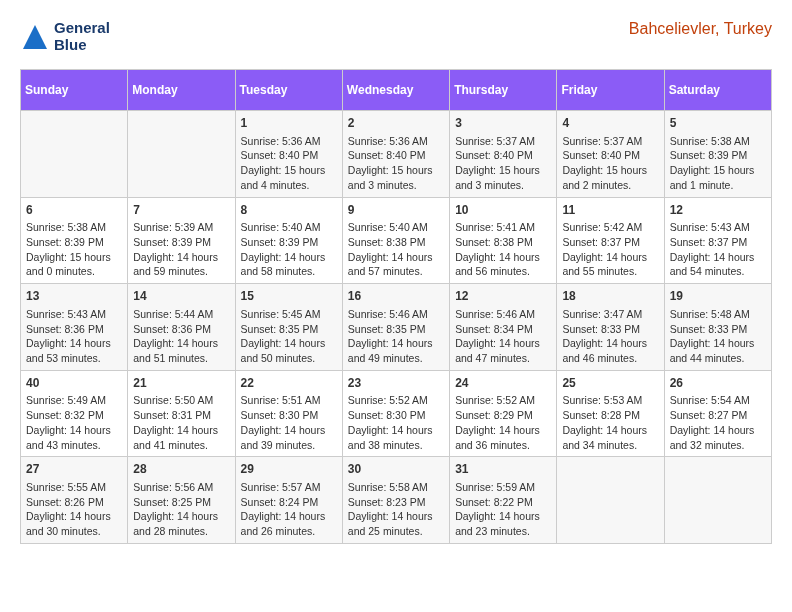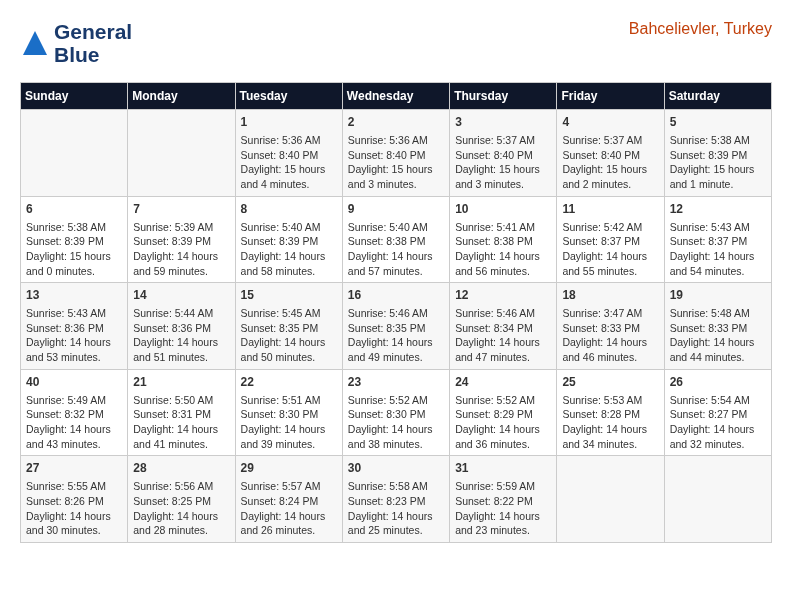--- a/index.html
+++ b/index.html
@@ -16,21 +16,21 @@
       align-items: flex-start;
       margin-bottom: 16px;
     }
     .logo {
       display: flex;
       align-items: center;
     }
     .logo-text {
       display: flex;
       flex-direction: column;
-      font-size: 21px;
+      font-size: 15px;
       font-weight: bold;
       color: #1a3a6b;
       line-height: 1.1;
     }
     .logo-text span:first-child { color: #1a3a6b; }
     .logo-icon {
       width: 30px;
       height: 30px;
       margin-right: 4px;
     }
@@ -46,23 +46,23 @@
       font-size: 16px;
       font-weight: normal;
       color: #c2410c;
     }
     table {
       width: 100%;
       border-collapse: collapse;
       font-size: 11px;
     }
     thead tr th {
-      background-color: #0f172a;
+      background-color: #8b5cf6;
       color: #fff;
-      padding: 6px 4px;
+      padding: 13px 4px;
       text-align: left;
       font-size: 12px;
       border: 1px solid #ccc;
     }
     tbody tr td {
       border: 1px solid #ccc;
       padding: 4px 5px;
       vertical-align: top;
       width: 107px;
       min-height: 70px;

